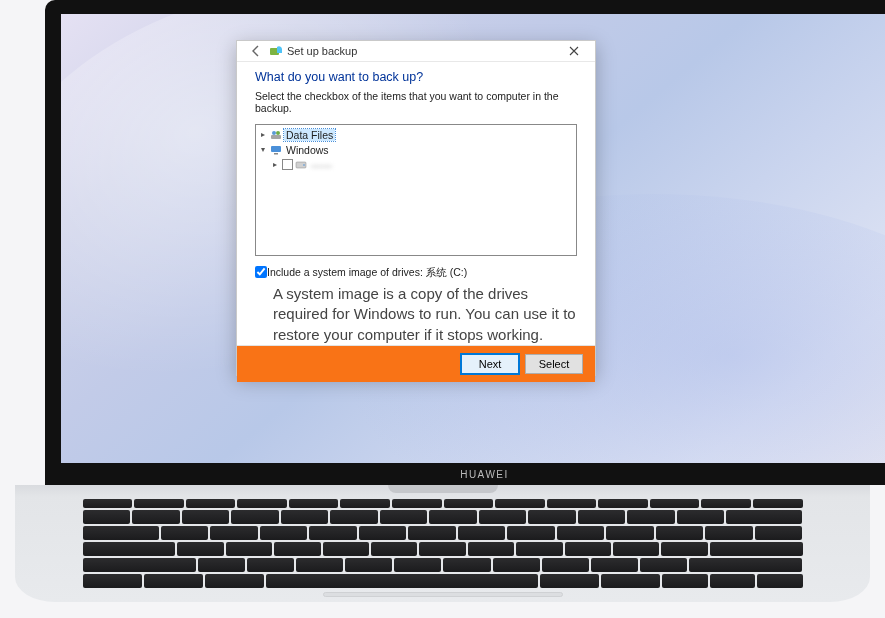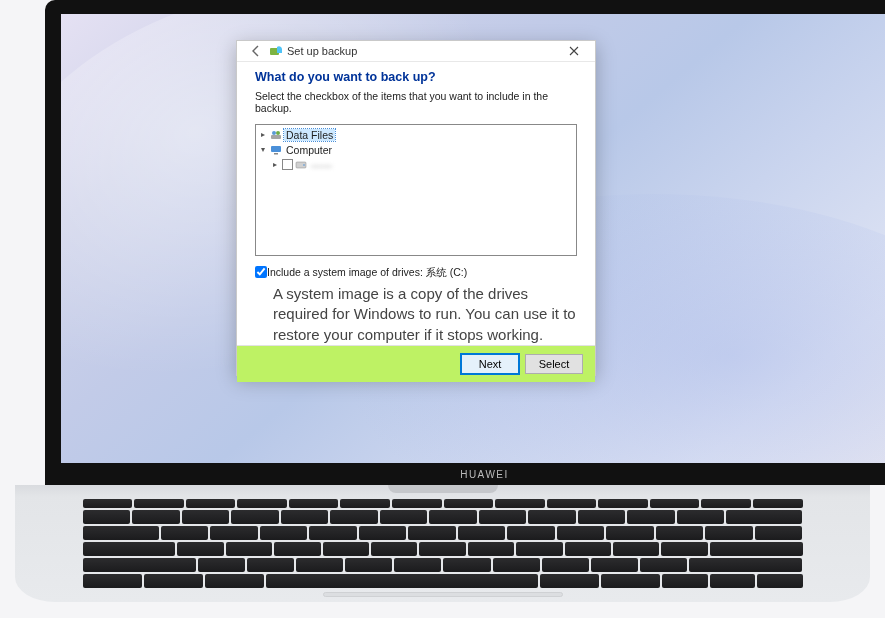--- a/index.html
+++ b/index.html
@@ -158,21 +158,20 @@
   .body {
     flex:1;
     padding: 4px 18px 0 18px;
     display:flex;
     flex-direction:column;
   }
   .heading {
     color: #003399;
     font-size: 12.5px;
     margin: 4px 0 6px 0;
-    font-weight: bold;
   }
   .instruction {
     font-size: 10.5px;
     color: #222;
     margin-bottom: 10px;
   }
   .tree-box {
     border: 1px solid #888;
     height: 132px;
     background: #fff;
@@ -227,21 +226,21 @@
   }
   .option-desc {
     font-size: 15px;
     color:#444;
     margin: 4px 0 0 18px;
     line-height: 1.35;
   }
 
   .footer {
     border-top: 1px solid #e2e2e2;
-    background: #bef264;
+    background: #f97316;
     padding: 8px 12px;
     display:flex;
     justify-content:flex-end;
     gap: 6px;
   }
   .btn {
     min-width: 58px;
     height: 20px;
     font-size: 11px;
     background: #e1e1e1;
@@ -376,21 +375,21 @@
     <div class="spacer"></div>
     <div class="close-btn">
       <svg width="10" height="10" viewBox="0 0 10 10">
           <path d="M1 1 L9 9 M9 1 L1 9" stroke="currentColor" stroke-width="1.1"></path>
         </svg>
     </div>
   </div>
 
   <div class="body">
     <div class="heading">What do you want to back up?</div>
-    <div class="instruction">Select the checkbox of the items that you want to include in the backup.</div>
+    <div class="instruction">Select the checkbox of the items that you want to computer in the backup.</div>
 
     <div class="tree-box">
       <div class="tree-row selected">
         <span class="expander">▸</span>
         <span class="node-icon">
           <svg width="12" height="12" viewBox="0 0 12 12">
               <circle cx="4" cy="4" r="2" fill="#5b9bd5"></circle>
               <circle cx="8" cy="4" r="2" fill="#70ad47"></circle>
               <rect x="1" y="6" width="10" height="4" rx="1" fill="#a5a5a5"></rect>
             </svg>
@@ -398,21 +397,21 @@
         <span class="tree-label">Data Files</span>
       </div>
       <div class="tree-row">
         <span class="expander">▾</span>
         <span class="node-icon">
           <svg width="12" height="12" viewBox="0 0 12 12">
               <rect x="1" y="2" width="10" height="6" rx="1" fill="#4a90d9"></rect>
               <rect x="4" y="9" width="4" height="1.5" fill="#888"></rect>
             </svg>
         </span>
-        <span class="tree-label">Computer</span>
+        <span class="tree-label">Windows</span>
       </div>
       <div class="tree-row indent1">
         <span class="expander">▸</span>
         <span class="chk-small"></span>
         <span class="node-icon">
           <svg width="12" height="12" viewBox="0 0 12 12">
               <rect x="1" y="3" width="10" height="6" rx="1" fill="#d0d0d0" stroke="#888" stroke-width="0.5"></rect>
               <circle cx="9" cy="6" r="0.8" fill="#4a90d9"></circle>
             </svg>
         </span>

